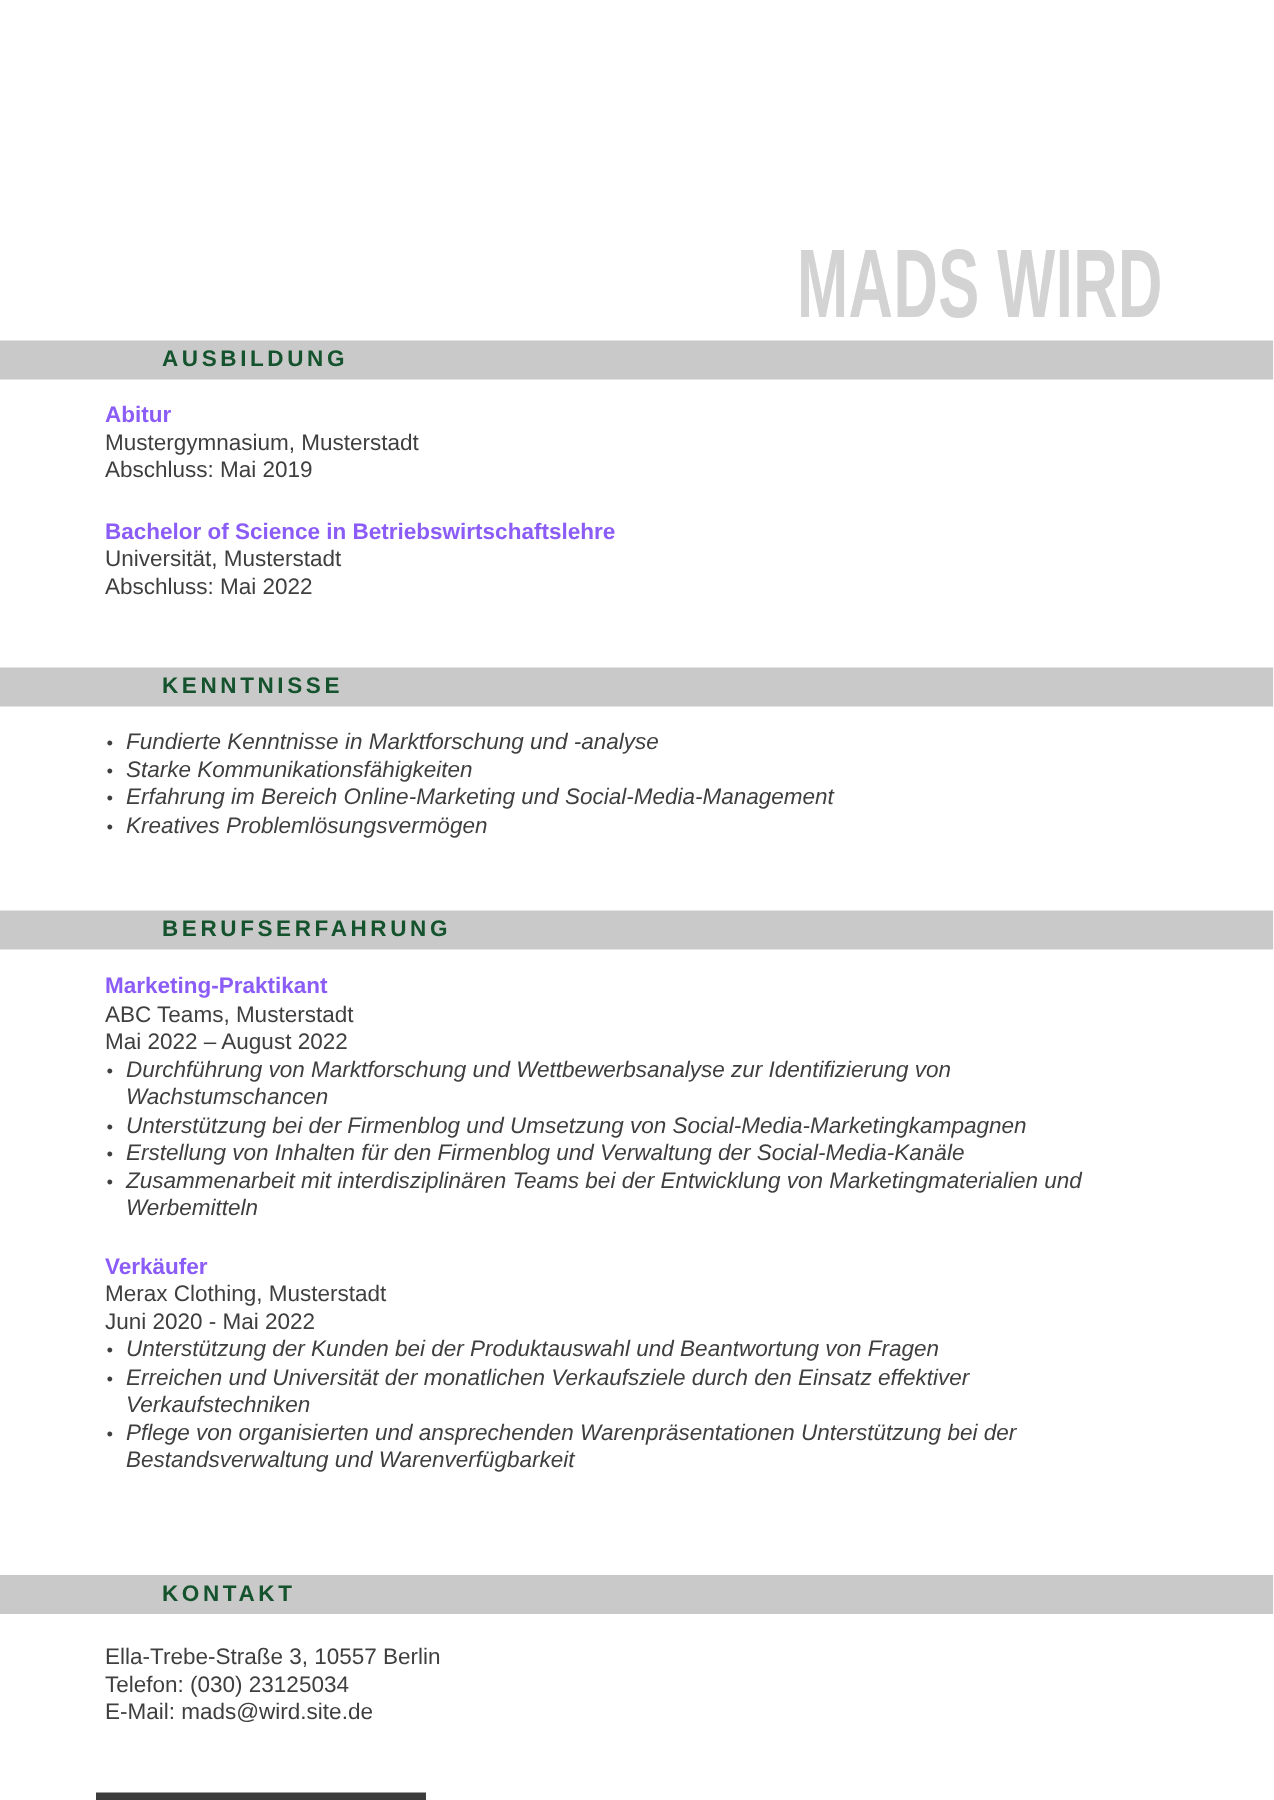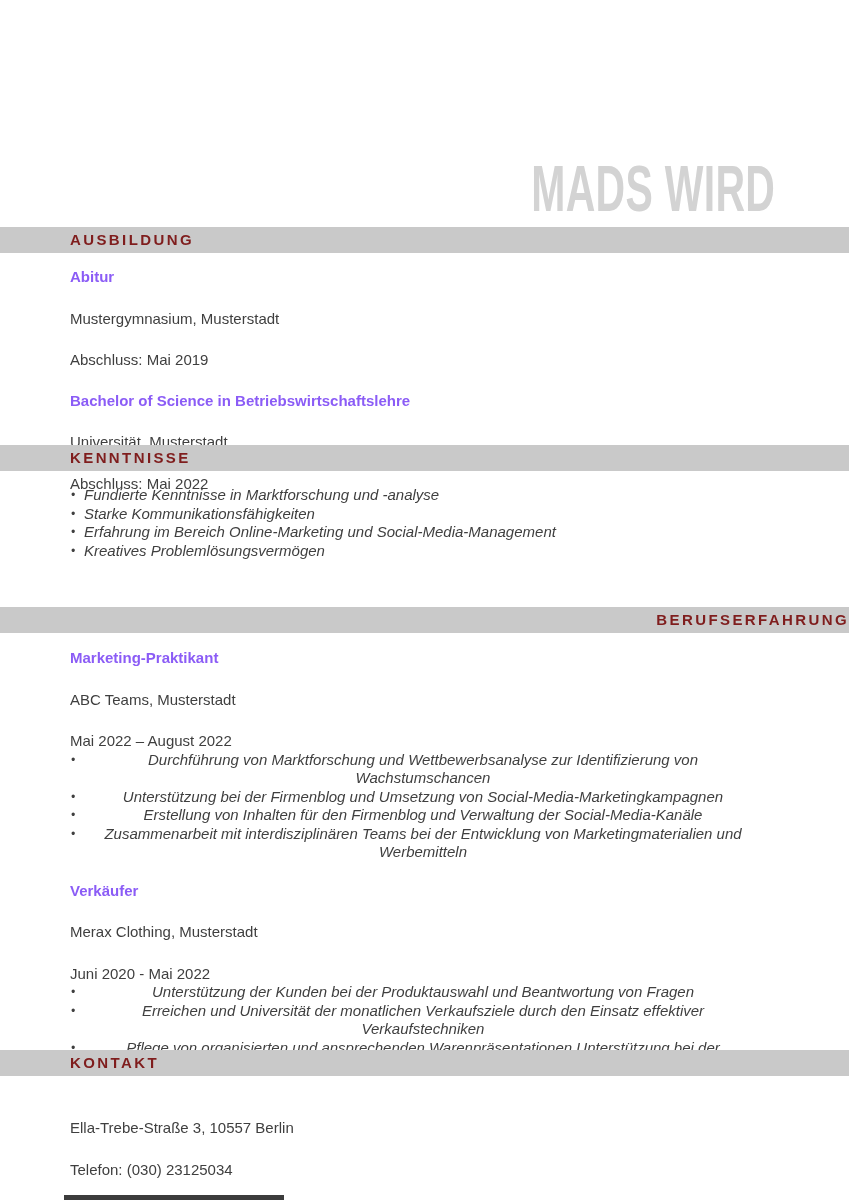--- a/index.html
+++ b/index.html
@@ -10,34 +10,34 @@
   .name-title{
     position:absolute;top:159px;right:74px;
     font-size:65px;font-weight:700;line-height:60px;color:#d3d3d3;
     transform:scaleX(0.63);transform-origin:100% 50%;
     white-space:nowrap;letter-spacing:0.5px;
   }
   .band{
     position:absolute;left:0;width:849px;height:26px;background:#c9c9c9;
   }
   .band .band-label{
-    display:block;padding-left:70px;line-height:26px;
-    font-size:15px;font-weight:700;letter-spacing:2.4px;color:#7f1d1d;
+    display:block;padding-left:108px;line-height:26px;
+    font-size:15px;font-weight:700;letter-spacing:2.4px;color:#14532d;
   }
   .content{position:absolute;left:70px;width:692px;font-size:15px;line-height:18.5px;}
   .entry-title{font-weight:700;color:#8b5cf6;}
-  .entry-line{color:#3f3f3f;margin-top:23px;}
+  .entry-line{color:#3f3f3f;}
   .entry + .entry{margin-top:22px;}
   ul.dots{list-style:none;margin:0;padding:0;}
   ul.dots li{position:relative;padding-left:14px;color:#3f3f3f;font-style:italic;}
   ul.dots li::before{
     content:"\2022";position:absolute;left:1px;top:0;
     font-size:12px;color:#3f3f3f;
   }
-  .xp-bullets{margin-top:7px;text-align:center;}
+  .xp-bullets{margin-top:7px;}
   .xp-entry2{margin-top:20px;}
   .footer-bar{
     position:absolute;left:64px;bottom:0;width:220px;height:5px;background:#3c3c3c;
   }
 </style>
 </head>
 <body>
 
 <div class="page">
 
@@ -64,21 +64,21 @@
   </div>
   <div class="content" style="top:486px;">
     <ul class="dots">
       <li>Fundierte Kenntnisse in Marktforschung und -analyse</li>
       <li>Starke Kommunikationsfähigkeiten</li>
       <li>Erfahrung im Bereich Online-Marketing und Social-Media-Management</li>
       <li>Kreatives Problemlösungsvermögen</li>
     </ul>
   </div>
 
-  <div class="band" style="top:607px;text-align:right;">
+  <div class="band" style="top:607px;">
     <span class="band-label">BERUFSERFAHRUNG</span>
   </div>
   <div class="content" style="top:649px;">
     <div>
       <div class="entry-title">Marketing-Praktikant</div>
       <div class="entry-line">ABC Teams, Musterstadt</div>
       <div class="entry-line">Mai 2022 – August 2022</div>
       <ul class="dots xp-bullets">
         <li>Durchführung von Marktforschung und Wettbewerbsanalyse zur Identifizierung von Wachstumschancen</li>
         <li>Unterstützung bei der Firmenblog und Umsetzung von Social-Media-Marketingkampagnen</li>

